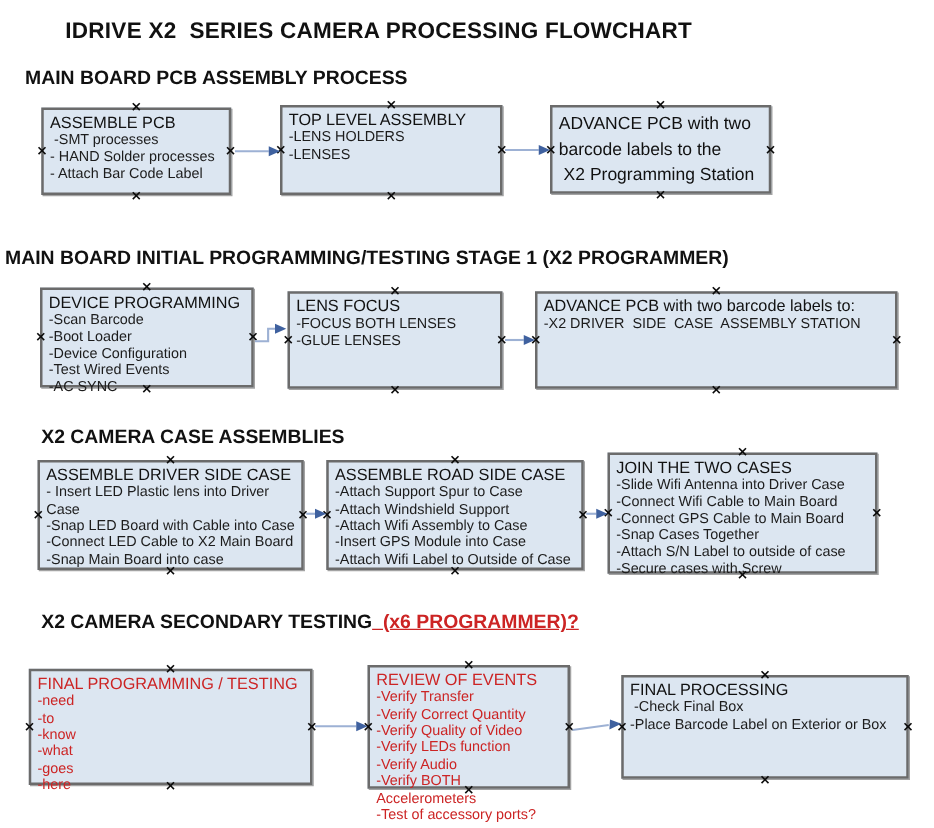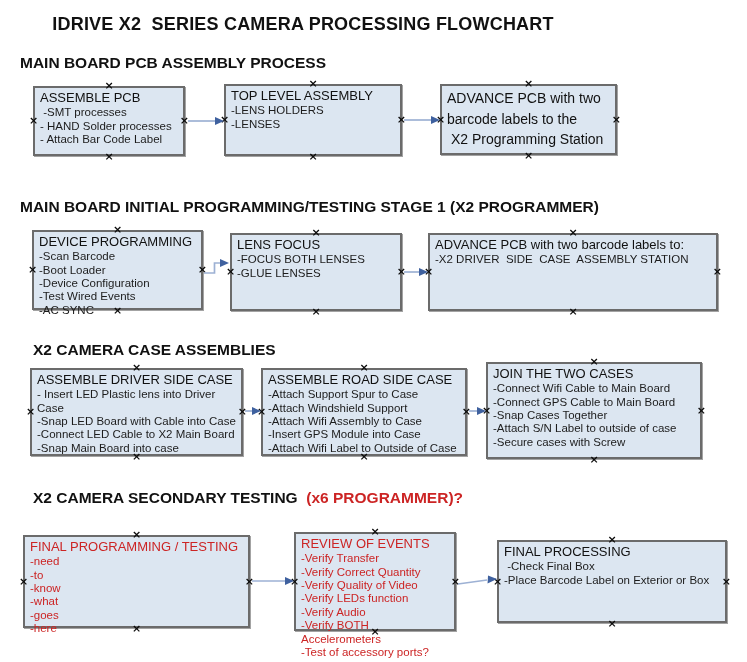--- a/index.html
+++ b/index.html
@@ -13,21 +13,21 @@
   html,body{margin:0;padding:0;background:#ffffff;}
   body{
     position:relative;width:747px;height:662px;overflow:hidden;
     font-family:"Liberation Sans","DejaVu Sans",sans-serif;color:var(--ink);
   }
   .page-title{
     position:absolute;top:14px;left:0;width:606px;text-align:center;
     font-size:18px;font-weight:bold;letter-spacing:.2px;white-space:pre;
   }
   .sh{position:absolute;font-size:15.5px;font-weight:bold;white-space:pre;}
-  .sh .rd{color:var(--red);}
+  .sh .rd{color:var(--red);text-decoration:underline;}
   .fbox{
     position:absolute;box-sizing:border-box;background:var(--fill);
     border:2px solid var(--border);box-shadow:1px 1px 0 #a3a3a3;
     padding:2px 4px 0 5px;overflow:visible;
   }
   .bt{font-size:13px;font-weight:normal;line-height:1.25;white-space:pre-wrap;}
   .fbox.sp .bt{font-size:14px;line-height:1.48;}
   .bi{font-size:11.5px;line-height:13.4px;white-space:pre-wrap;color:#1c1c1c;}
   .fbox.red .bt,.fbox.red .bi{color:var(--red);}
   .hx{
@@ -41,21 +41,21 @@
   svg.arrows{position:absolute;left:0;top:0;width:747px;height:662px;pointer-events:none;}
   .al{stroke:var(--aline);stroke-width:1.7;fill:none;}
   .ah{fill:var(--ahead);stroke:none;}
 </style>
 </head>
 <body>
 
 <div class="page-title">IDRIVE X2  SERIES CAMERA PROCESSING FLOWCHART</div>
 
 <div class="sh" style="left:20px;top:54px"><span>MAIN BOARD PCB ASSEMBLY PROCESS</span><span class="rd"></span></div>
-<div class="sh" style="left:20px;top:198px"><span>MAIN BOARD INITIAL PROGRAMMING/TESTING STAGE 1 (X2 PROGRAMMER)</span><span class="rd"></span></div>
+<div class="sh" style="left:4px;top:198px"><span>MAIN BOARD INITIAL PROGRAMMING/TESTING STAGE 1 (X2 PROGRAMMER)</span><span class="rd"></span></div>
 <div class="sh" style="left:33px;top:341px"><span>X2 CAMERA CASE ASSEMBLIES</span><span class="rd"></span></div>
 <div class="sh" style="left:33px;top:489px"><span>X2 CAMERA SECONDARY TESTING</span><span class="rd">  (x6 PROGRAMMER)?</span></div>
 
 <div class="fbox" style="left:33px;top:86px;width:152px;height:70px">
   <div class="bt">ASSEMBLE PCB</div>
   <div class="bi"> -SMT processes</div>
   <div class="bi">- HAND Solder processes</div>
   <div class="bi">- Attach Bar Code Label</div>
 <span class="hx t">×</span>
     <span class="hx b">×</span>
@@ -135,20 +135,21 @@
   <div class="bi">-Insert GPS Module into Case</div>
   <div class="bi">-Attach Wifi Label to Outside of Case</div>
 <span class="hx t">×</span>
     <span class="hx b">×</span>
     <span class="hx l">×</span>
     <span class="hx r">×</span>
   </div>
 
 <div class="fbox" style="left:486px;top:362px;width:216px;height:97px">
   <div class="bt">JOIN THE TWO CASES</div>
+  <div class="bi">-Slide Wifi Antenna into Driver Case</div>
   <div class="bi">-Connect Wifi Cable to Main Board</div>
   <div class="bi">-Connect GPS Cable to Main Board</div>
   <div class="bi">-Snap Cases Together</div>
   <div class="bi">-Attach S/N Label to outside of case</div>
   <div class="bi">-Secure cases with Screw</div>
 <span class="hx t">×</span>
     <span class="hx b">×</span>
     <span class="hx l">×</span>
     <span class="hx r">×</span>
   </div>

